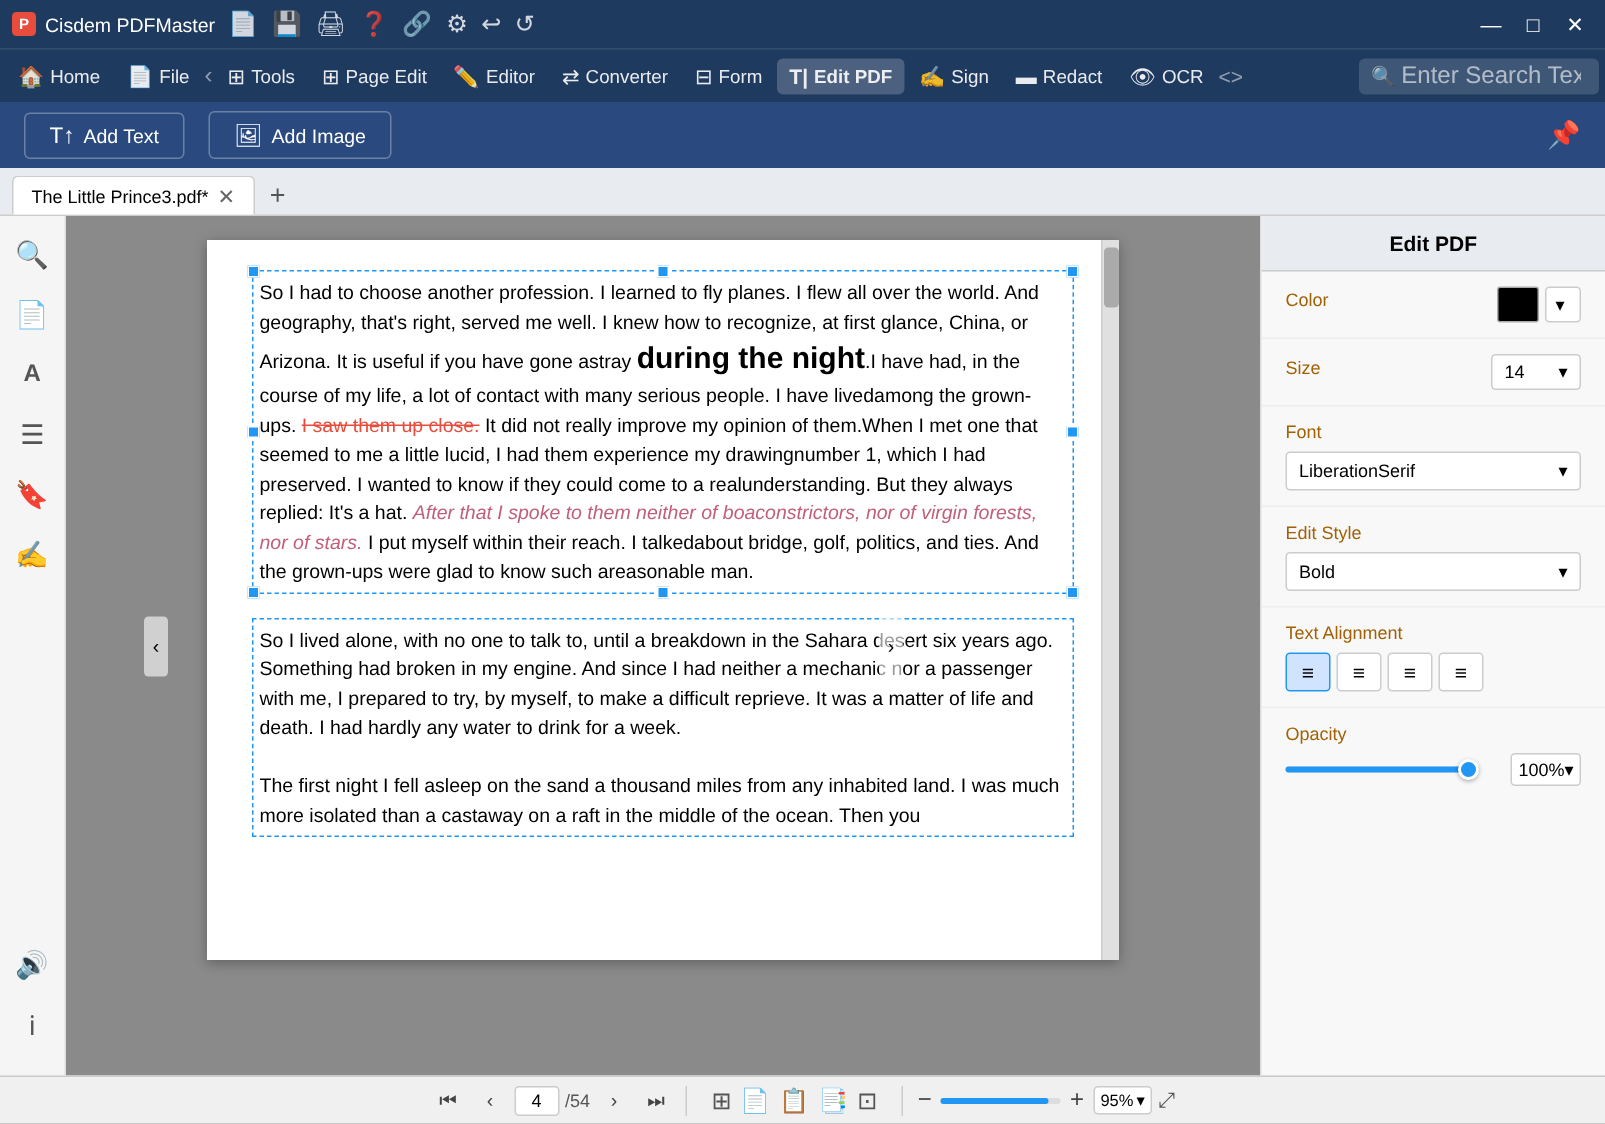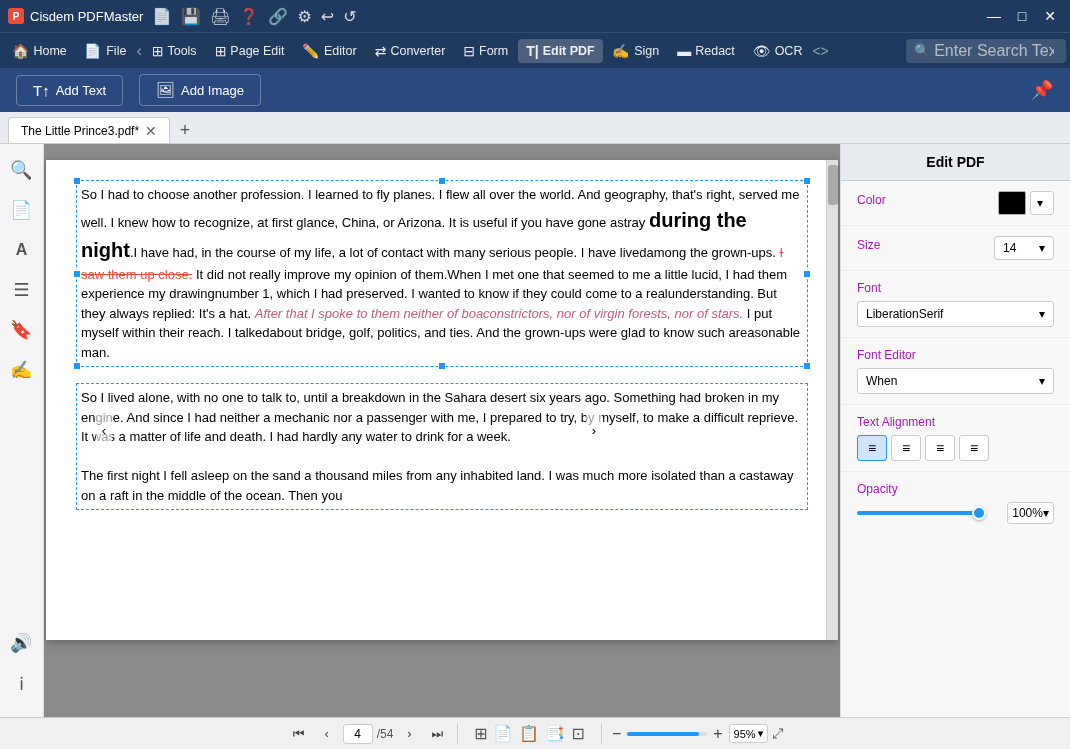--- a/index.html
+++ b/index.html
@@ -158,21 +158,21 @@
       overflow: auto;
       display: flex;
       flex-direction: column;
       align-items: center;
       padding: 16px;
       gap: 16px;
       position: relative;
     }
     .pdf-page {
       background: white;
-      width: 792px;
+      width: 608px;
       min-height: 480px;
       padding: 20px 30px;
       position: relative;
       font-size: 13px;
       line-height: 1.5;
       box-shadow: 0 2px 8px rgba(0,0,0,0.3);
     }
     .text-block {
       border: 1.5px dashed #2196F3;
       padding: 4px;
@@ -237,21 +237,21 @@
       font-size: 14px;
       border-bottom: 1px solid #ccc;
       text-align: center;
     }
     .panel-section {
       padding: 10px 16px;
       border-bottom: 1px solid #eee;
     }
     .panel-label {
       font-size: 12px;
-      color: #a21caf;
+      color: #a16207;
       margin-bottom: 6px;
       font-weight: 500;
     }
     .panel-row {
       display: flex;
       align-items: center;
       justify-content: space-between;
       gap: 8px;
     }
     .color-swatch {
@@ -573,23 +573,23 @@
 
     <div class="panel-section">
       <div class="panel-label">Font</div>
       <div class="dropdown-btn-full">
         <span>LiberationSerif</span>
         <span>▾</span>
       </div>
     </div>
 
     <div class="panel-section">
-      <div class="panel-label">Font Editor</div>
+      <div class="panel-label">Edit Style</div>
       <div class="dropdown-btn-full">
-        <span>When</span>
+        <span>Bold</span>
         <span>▾</span>
       </div>
     </div>
 
     <div class="panel-section">
       <div class="panel-label">Text Alignment</div>
       <div class="alignment-btns">
         <div class="align-btn active">≡</div>
         <div class="align-btn">≡</div>
         <div class="align-btn">≡</div>

